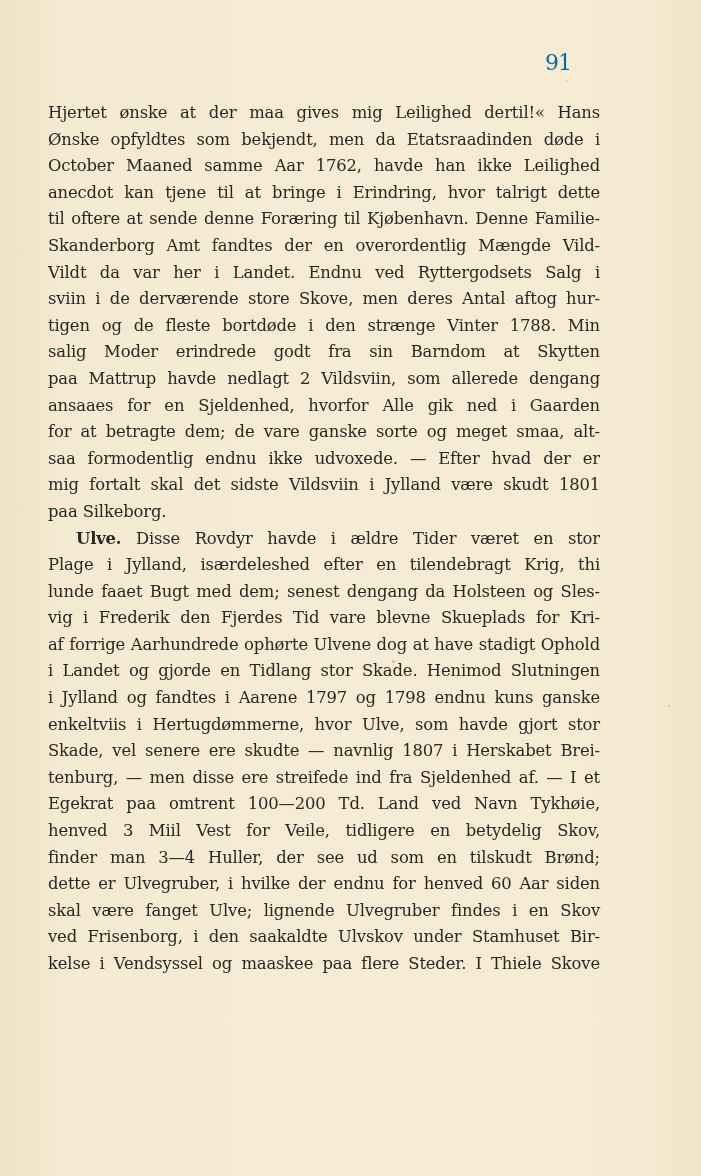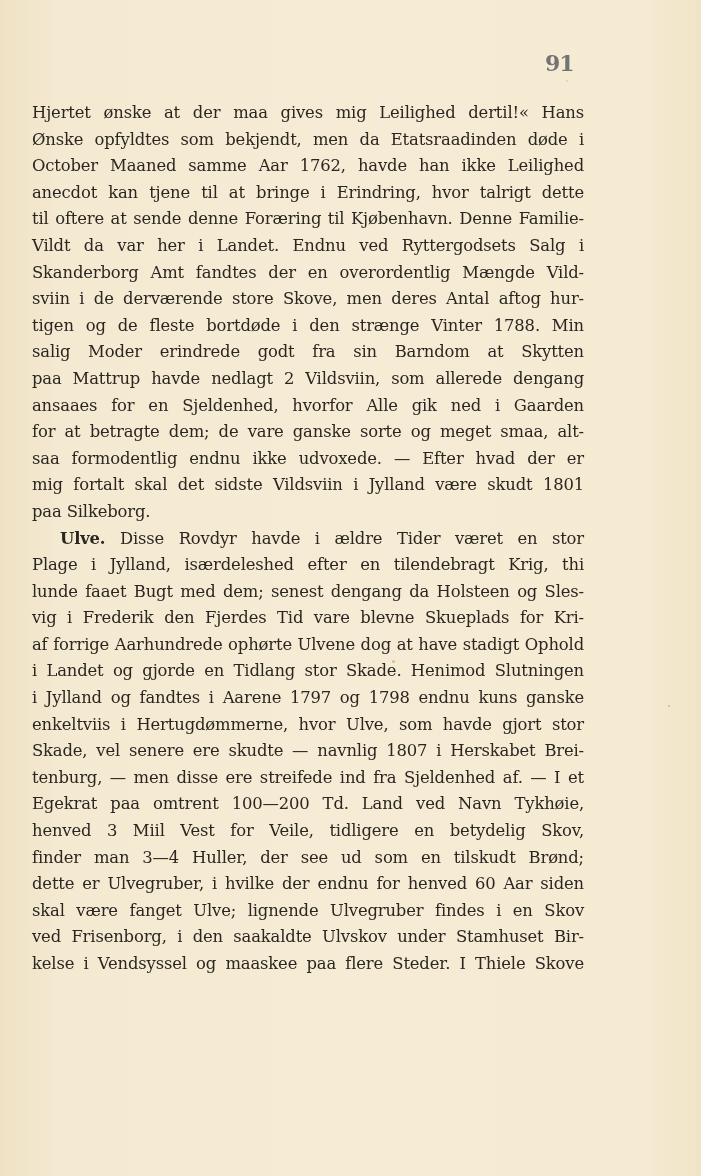--- a/index.html
+++ b/index.html
@@ -14,27 +14,27 @@
       position: relative;
       overflow: hidden;
       font-family: "DejaVu Serif", "Liberation Serif", serif;
       color: #2a2520;
     }
     .page-number {
       position: absolute;
       left: 545px;
       top: 50px;
       font-size: 22px;
-      font-weight: bold;
-      color: #737373;
+      font-weight: normal;
+      color: #0369a1;
       letter-spacing: -1px;
     }
     .text-block {
       position: absolute;
-      left: 32px;
+      left: 48px;
       top: 100px;
       width: 552px;
     }
     .line {
       height: 26.6px;
       line-height: 26.6px;
       font-size: 16.4px;
       white-space: nowrap;
       text-align: justify;
       text-align-last: justify;
@@ -66,22 +66,22 @@
 
 <div>
   <div class="page-number">91</div>
 
   <div class="text-block">
     <div class="line">Hjertet ønske at der maa gives mig Leilighed dertil!« Hans</div>
     <div class="line">Ønske opfyldtes som bekjendt, men da Etatsraadinden døde i</div>
     <div class="line">October Maaned samme Aar 1762, havde han ikke Leilighed</div>
     <div class="line">anecdot kan tjene til at bringe i Erindring, hvor talrigt dette</div>
     <div class="line">til oftere at sende denne Foræring til Kjøbenhavn. Denne Familie-</div>
+    <div class="line">Skanderborg Amt fandtes der en overordentlig Mængde Vild-</div>
     <div class="line">Vildt da var her i Landet. Endnu ved Ryttergodsets Salg i</div>
-    <div class="line">Skanderborg Amt fandtes der en overordentlig Mængde Vild-</div>
     <div class="line">sviin i de derværende store Skove, men deres Antal aftog hur-</div>
     <div class="line">tigen og de fleste bortdøde i den strænge Vinter 1788. Min</div>
     <div class="line">salig Moder erindrede godt fra sin Barndom at Skytten</div>
     <div class="line">paa Mattrup havde nedlagt 2 Vildsviin, som allerede dengang</div>
     <div class="line">ansaaes for en Sjeldenhed, hvorfor Alle gik ned i Gaarden</div>
     <div class="line">for at betragte dem; de vare ganske sorte og meget smaa, alt-</div>
     <div class="line">saa formodentlig endnu ikke udvoxede. — Efter hvad der er</div>
     <div class="line">mig fortalt skal det sidste Vildsviin i Jylland være skudt 1801</div>
     <div class="line last">paa Silkeborg.</div>
 

